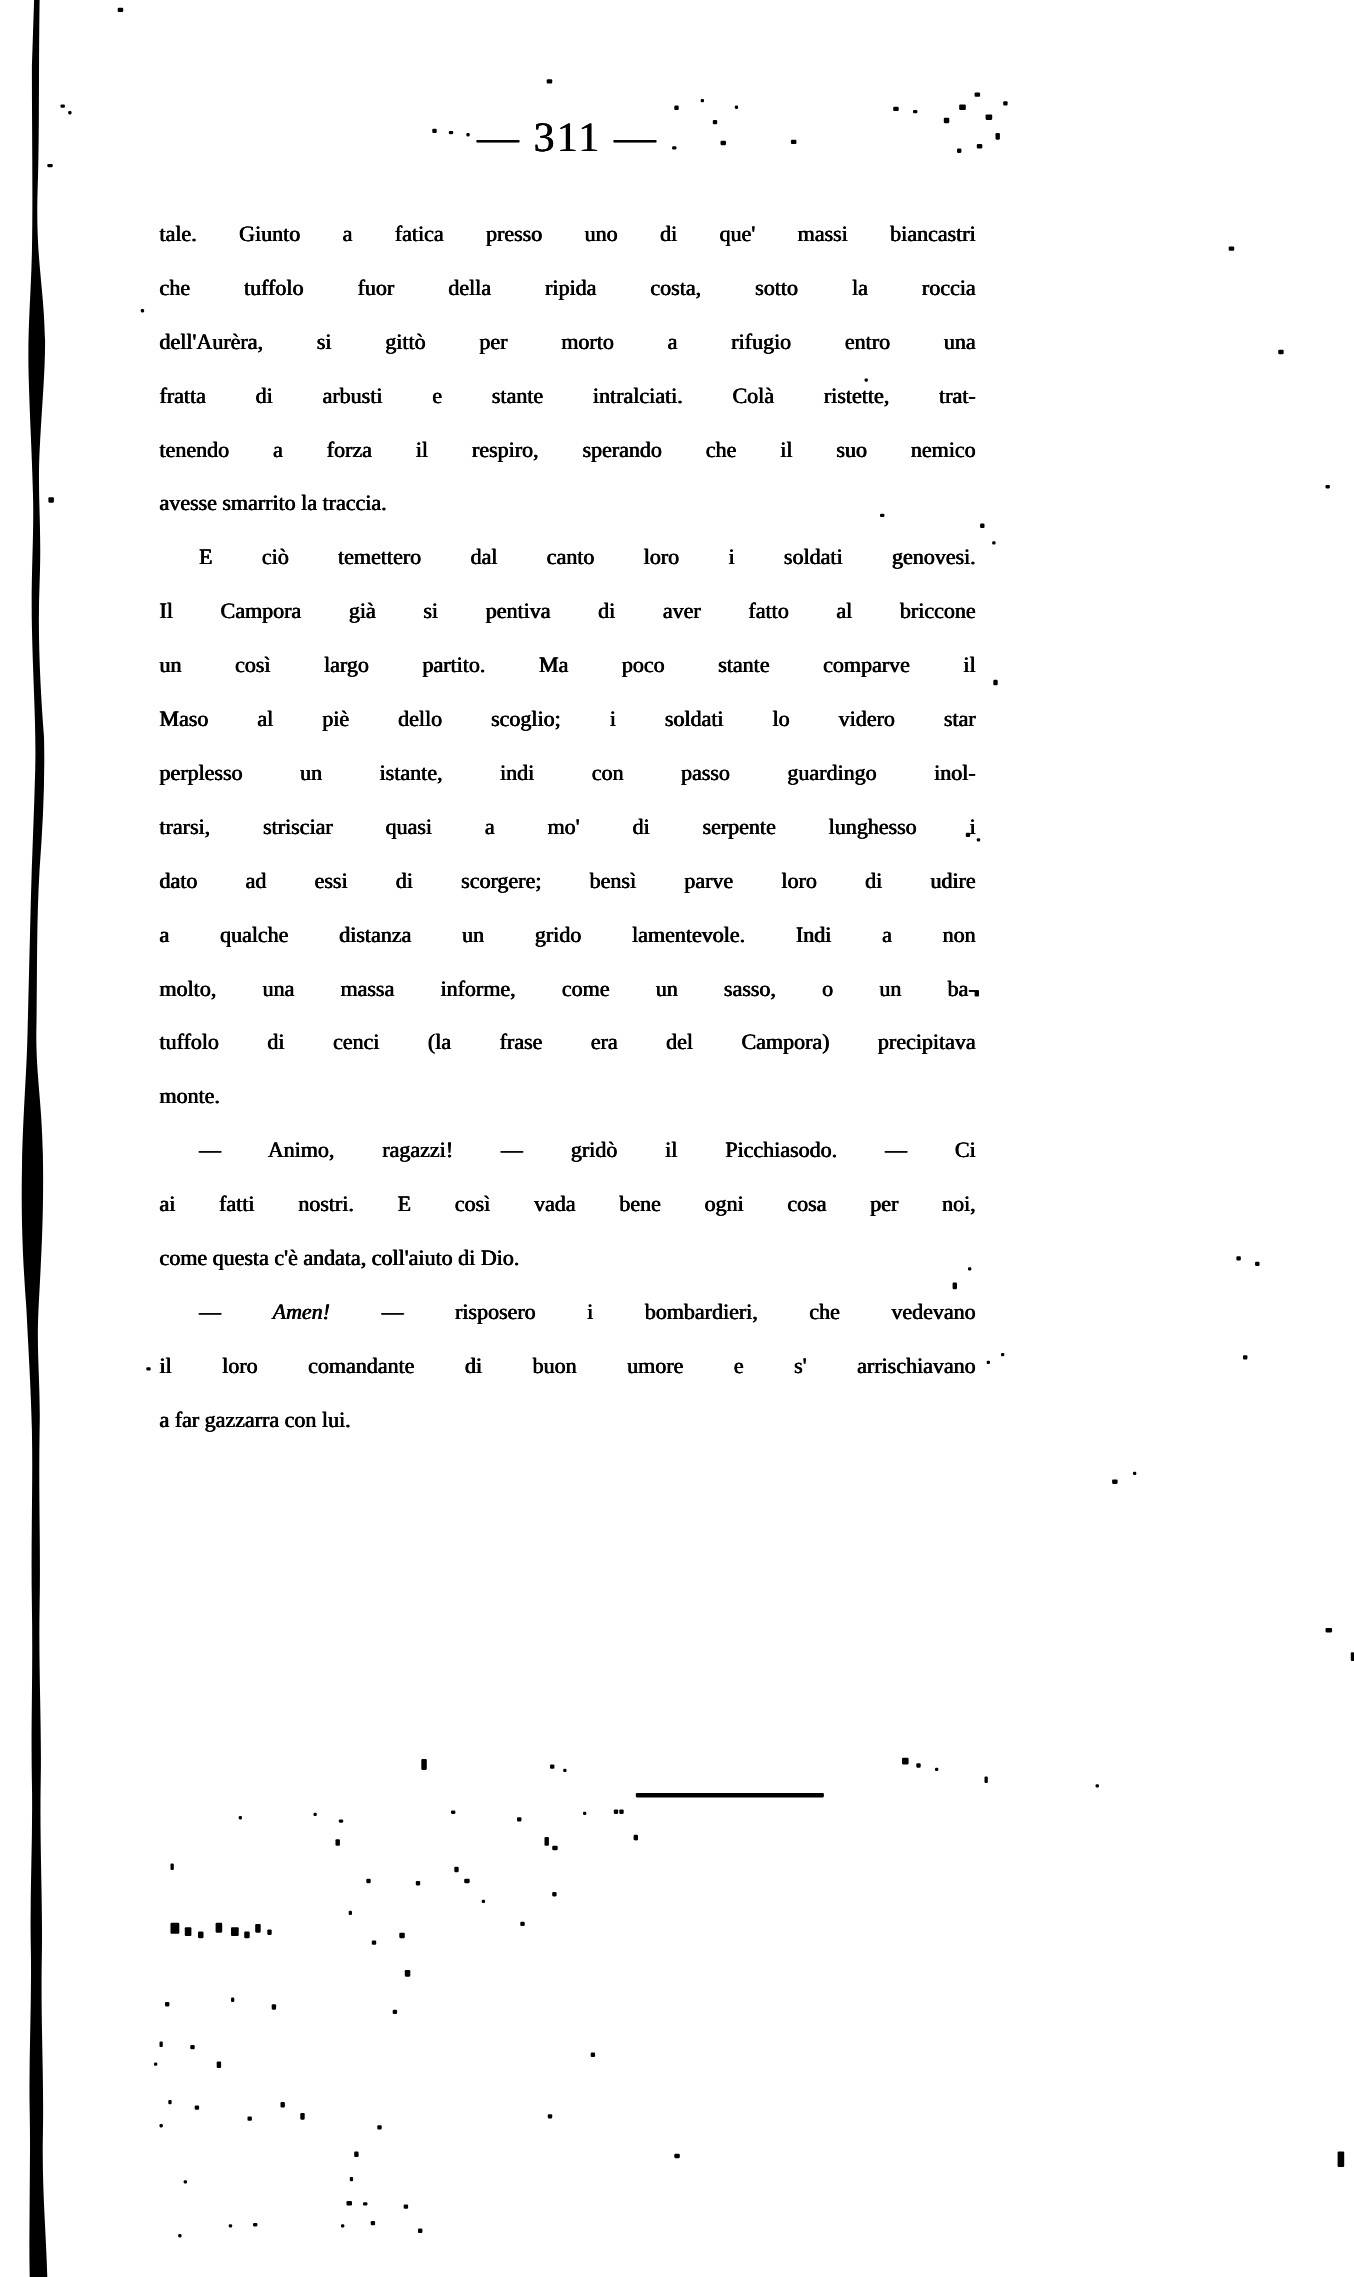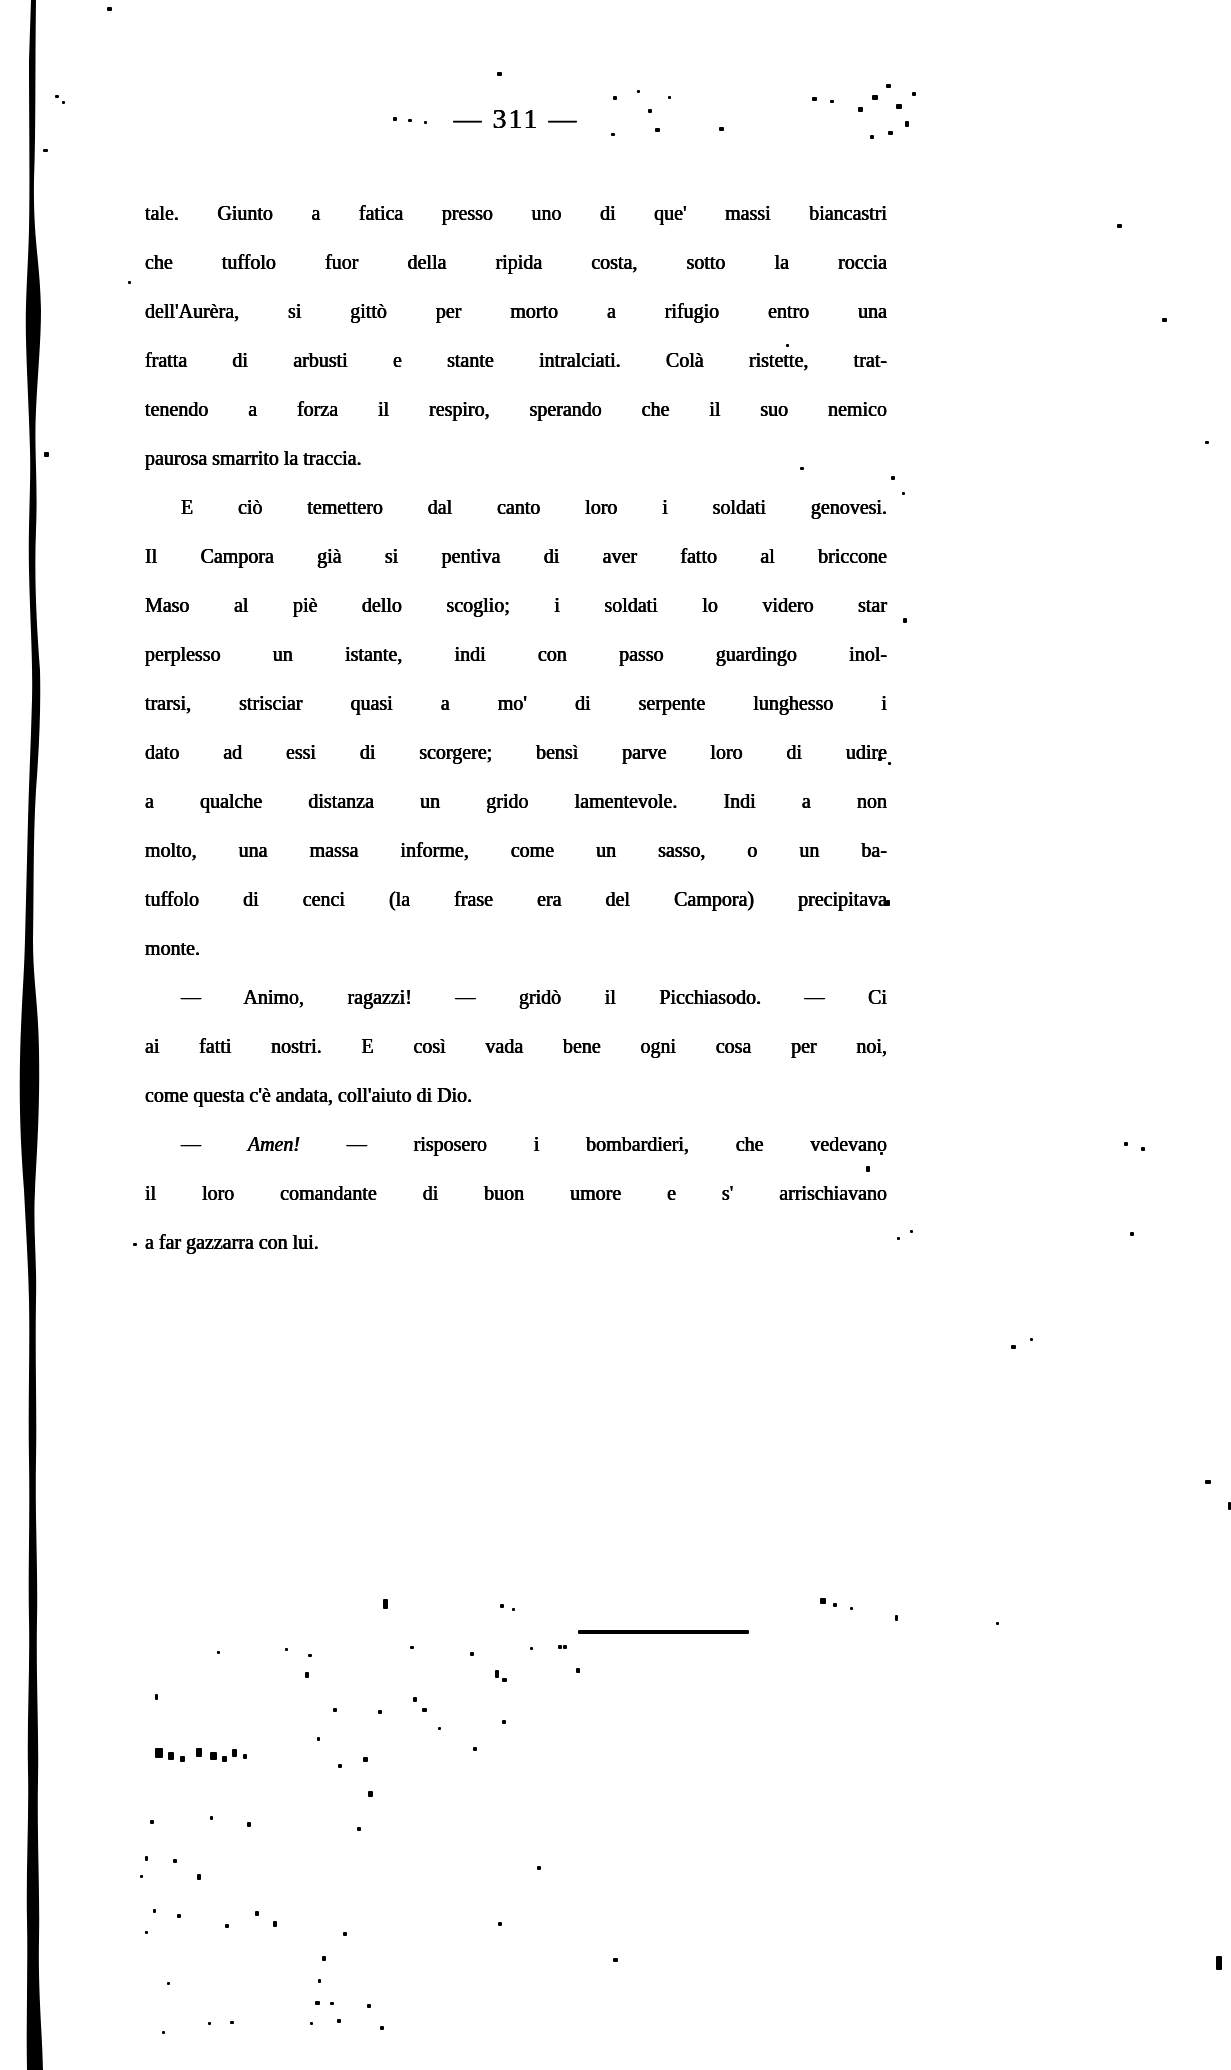--- a/index.html
+++ b/index.html
@@ -9,21 +9,21 @@
     margin:0 auto;
     background:#ffffff;
     overflow:hidden;
     font-family:"Liberation Serif","DejaVu Serif",serif;
     color:#000;
   }
   .page-num{
     position:absolute;
     left:145px;top:103px;width:742px;
     text-align:center;
-    font-size:28px;
+    font-size:38px;
     letter-spacing:2px;
     text-shadow:0.35px 0 0 #000,-0.35px 0 0 #000;
     white-space:nowrap;
   }
   .text-col{
     position:absolute;
     left:145px;top:189px;width:742px;
   }
   .line{
     height:49px;
@@ -70,23 +70,24 @@
   </svg>
 
   <div class="page-num">— 311 —</div>
 
   <div class="text-col" id="text-col">
       <div class="line">tale. Giunto a fatica presso uno di que' massi biancastri</div>
       <div class="line">che tuffolo fuor della ripida costa, sotto la roccia</div>
       <div class="line">dell'Aurèra, si gittò per morto a rifugio entro una</div>
       <div class="line">fratta di arbusti e stante intralciati. Colà ristette, trat-</div>
       <div class="line">tenendo a forza il respiro, sperando che il suo nemico</div>
-      <div class="line last">paurosa smarrito la traccia.</div>
+      <div class="line last">avesse smarrito la traccia.</div>
       <div class="line indent">E ciò temettero dal canto loro i soldati genovesi.</div>
       <div class="line">Il Campora già si pentiva di aver fatto al briccone</div>
+      <div class="line">un così largo partito. Ma poco stante comparve il</div>
       <div class="line">Maso al piè dello scoglio; i soldati lo videro star</div>
       <div class="line">perplesso un istante, indi con passo guardingo inol-</div>
       <div class="line">trarsi, strisciar quasi a mo' di serpente lunghesso i</div>
       <div class="line">dato ad essi di scorgere; bensì parve loro di udire</div>
       <div class="line">a qualche distanza un grido lamentevole. Indi a non</div>
       <div class="line">molto, una massa informe, come un sasso, o un ba-</div>
       <div class="line">tuffolo di cenci (la frase era del Campora) precipitava</div>
       <div class="line last">monte.</div>
       <div class="line indent">— Animo, ragazzi! — gridò il Picchiasodo. — Ci</div>
       <div class="line">ai fatti nostri. E così vada bene ogni cosa per noi,</div>

